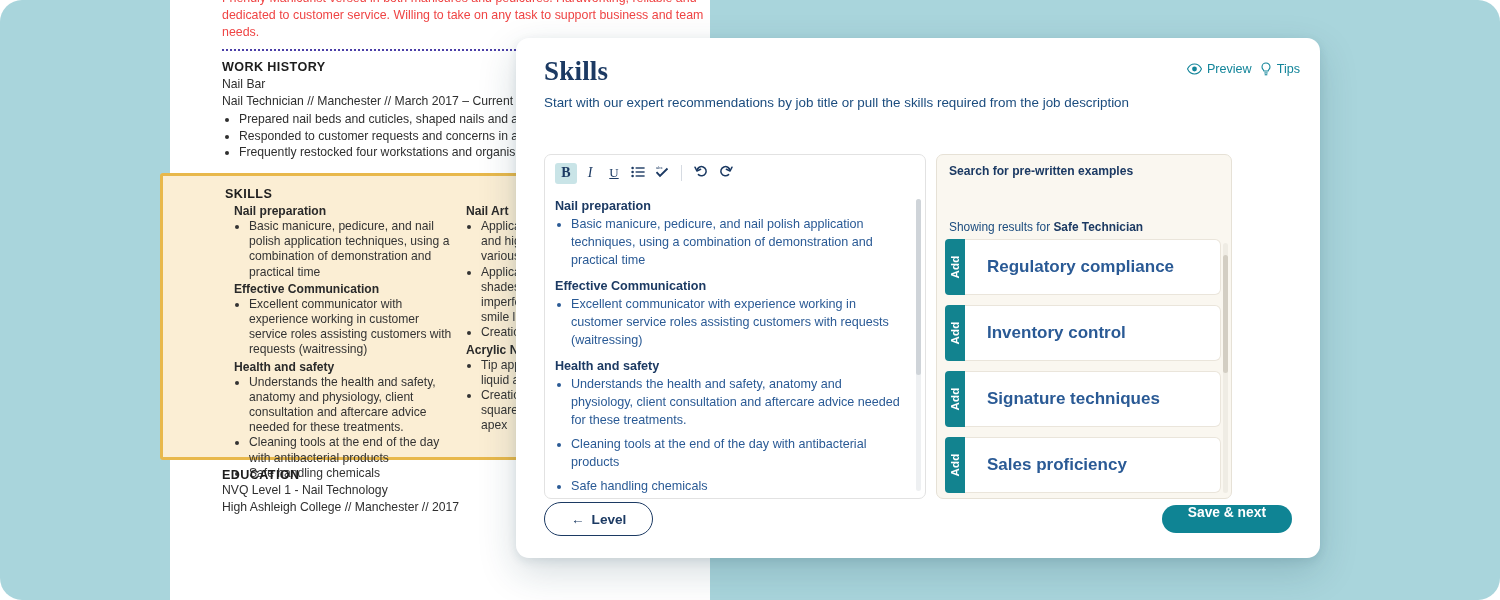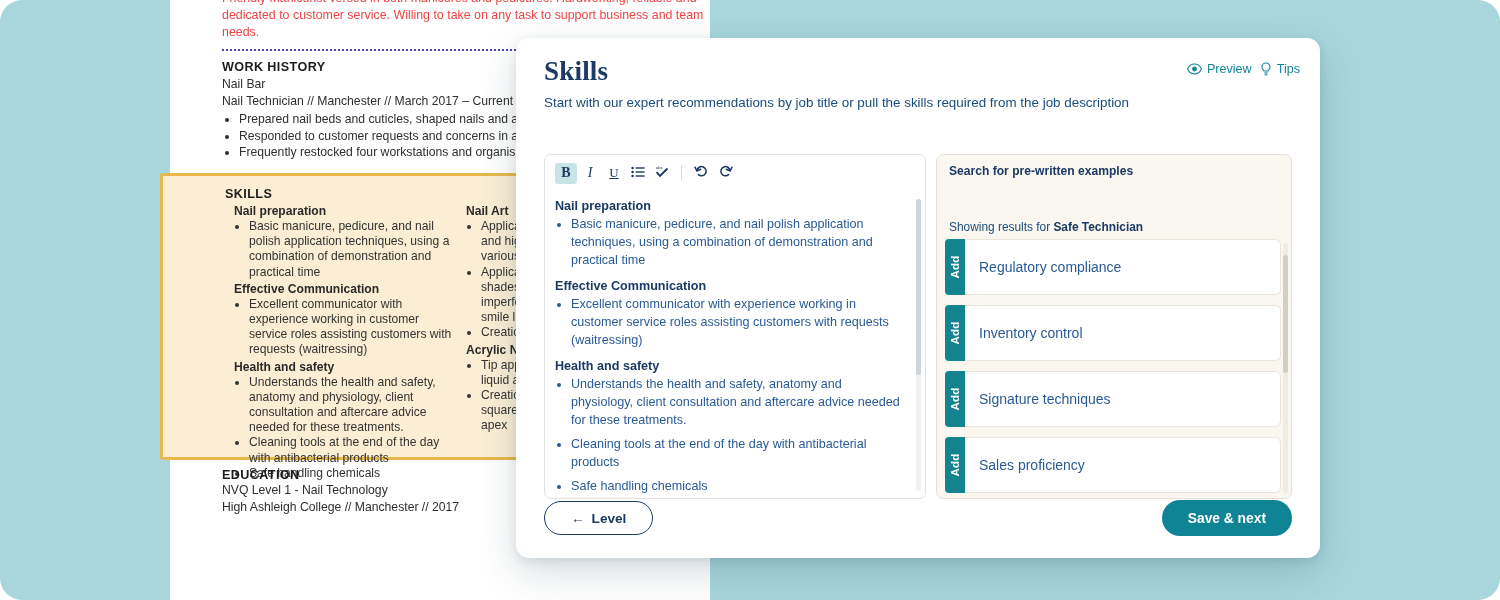--- a/index.html
+++ b/index.html
@@ -168,21 +168,21 @@
     background:#eef0f2; border-radius:3px;
   }
   .ed-scroll-thumb {
     position:absolute; left:0; top:0; width:5px; height:176px;
     background:#cfd4d9; border-radius:3px;
   }
 
   
   .sugg-panel {
     position:relative;
-    width:356px; height:345px;
+    width:296px; height:345px;
     background:#faf7f0;
     border:1px solid #e6e1d6;
     border-radius:7px;
     overflow:hidden;
   }
   .sugg-label {
     position:absolute; left:12px; top:9px;
     font-size:12.1px; font-weight:bold; color:#1c3a63;
   }
   .search-row {
@@ -229,22 +229,22 @@
     color:#ffffff; font-size:11.5px; font-weight:bold;
     letter-spacing:.2px; white-space:nowrap;
   }
   .card-body {
     flex:1;
     background:#ffffff;
     border:1px solid #eae5db;
     border-left:none;
     border-radius:0 6px 6px 0;
     display:flex; align-items:center;
-    padding-left:14px;
-    font-size:14px; color:#2a5a95;
+    padding-left:22px;
+    font-size:17px; color:#2a5a95;font-weight:bold;
   }
   .sugg-scroll-track {
     position:absolute; right:3px; top:88px; width:5px; height:250px;
     background:#efece4; border-radius:3px;
   }
   .sugg-scroll-thumb {
     position:absolute; left:0; top:12px; width:5px; height:118px;
     background:#d3cec3; border-radius:3px;
   }
 
@@ -255,25 +255,25 @@
   }
   .btn-back {
     display:flex; align-items:center; gap:7px;
     height:34px; padding:0 26px;
     background:#ffffff; border:1.5px solid #1c3a63;
     border-radius:18px;
     font-size:13.6px; font-weight:bold; color:#1c3a63;
     cursor:pointer; white-space:nowrap;
   }
   .btn-save {
-    height:36px; padding:0 26px;
+    height:28px; padding:0 26px;
     background:#0f8494; border:none; border-radius:19px;
     font-size:13.8px; font-weight:bold; color:#ffffff;
     cursor:pointer; white-space:nowrap;
-    display:flex; align-items:center;
+    display:flex; align-items:flex-start;
   }
 </style>
 </head>
 <body>
 
 <div id="root">
 
   <div class="app-bg"></div>
 
   <div class="resume-page">

